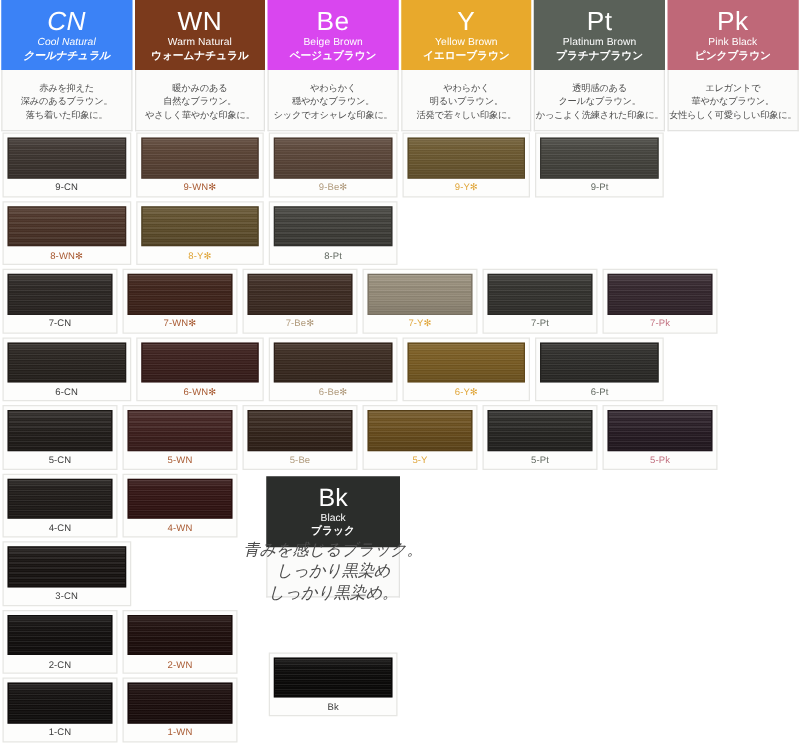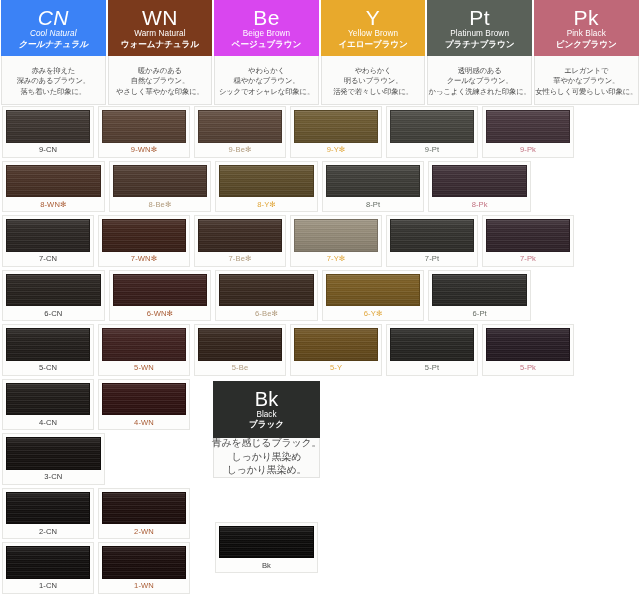--- a/index.html
+++ b/index.html
@@ -170,25 +170,26 @@
     border-right: 1px solid #e3e3e1;
     border-bottom: 1px solid #e3e3e1;
     height: 40px;
     display: flex;
     flex-direction: column;
     align-items: center;
     justify-content: center;
     gap: 1px;
   }
   .bk-desc span {
-    font-size: 10px;
+    font-size: 13px;
     color: #4c4c4c;
     letter-spacing: -0.2px;
     white-space: nowrap;
     line-height: 1.25;
+    font-style: italic;
   }
 </style>
 </head>
 <body>
 
 <div id="chart">
 
   <div class="header-row" id="header-row">
       <div class="hdr-col">
         <div class="hdr-plate" style="background: #3b82f6; font-style: italic;">
@@ -307,58 +308,40 @@
             <div class="swatch" style="background: rgb(109, 90, 49);"></div>
             <div class="cell-label" style="color: rgb(224, 166, 58);">9-Y✻</div>
           </div>
         </div>
         <div class="cell">
           <div class="cell-inner">
             <div class="swatch" style="background: rgb(70, 69, 63);"></div>
             <div class="cell-label" style="color: rgb(100, 107, 99);">9-Pt</div>
           </div>
         </div>
-        <div class="cell">
-          <div class="cell-inner">
-            <div class="swatch" style="background: rgb(70, 53, 60);"></div>
-            <div class="cell-label" style="color: rgb(194, 113, 128);">9-Pk</div>
-          </div>
-        </div>
       </div>
       <div class="grid-row">
         <div class="cell">
           <div class="cell-inner">
             <div class="swatch" style="background: rgb(75, 51, 39);"></div>
             <div class="cell-label" style="color: rgb(168, 90, 50);">8-WN✻</div>
           </div>
         </div>
         <div class="cell">
           <div class="cell-inner">
-            <div class="swatch" style="background: rgb(76, 56, 45);"></div>
-            <div class="cell-label" style="color: rgb(176, 154, 124);">8-Be✻</div>
-          </div>
-        </div>
-        <div class="cell">
-          <div class="cell-inner">
             <div class="swatch" style="background: rgb(95, 78, 43);"></div>
             <div class="cell-label" style="color: rgb(224, 166, 58);">8-Y✻</div>
           </div>
         </div>
         <div class="cell">
           <div class="cell-inner">
             <div class="swatch" style="background: rgb(62, 61, 56);"></div>
             <div class="cell-label" style="color: rgb(100, 107, 99);">8-Pt</div>
           </div>
         </div>
-        <div class="cell">
-          <div class="cell-inner">
-            <div class="swatch" style="background: rgb(61, 46, 53);"></div>
-            <div class="cell-label" style="color: rgb(194, 113, 128);">8-Pk</div>
-          </div>
-        </div>
       </div>
       <div class="grid-row">
         <div class="cell">
           <div class="cell-inner">
             <div class="swatch" style="background: rgb(44, 39, 36);"></div>
             <div class="cell-label" style="color: rgb(59, 59, 59);">7-CN</div>
           </div>
         </div>
         <div class="cell">
           <div class="cell-inner">

